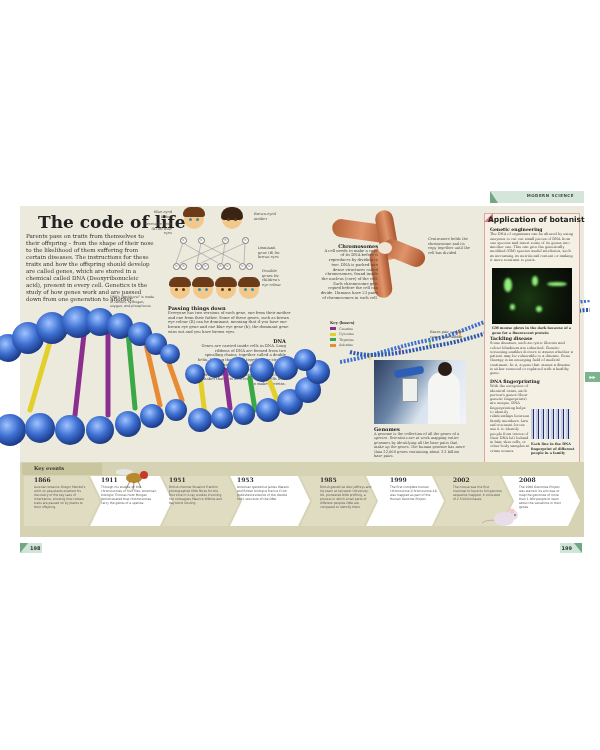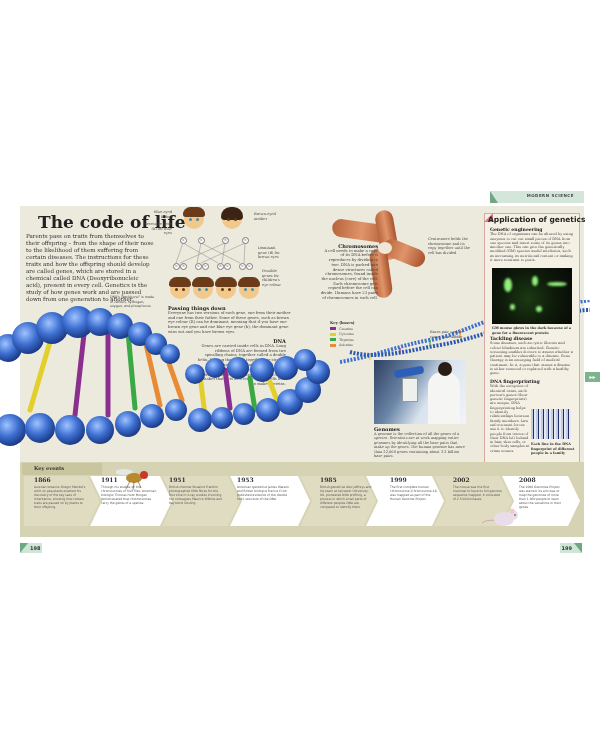--- a/index.html
+++ b/index.html
@@ -240,21 +240,21 @@
     <div class="plate"></div>
 </div>
 <div class="small" style="left:374px;top:427px;width:92px;font-size:3.6px;line-height:4.5px;">
   <span class="sub">Genomes</span>
   <span>A genome is the collection of all the genes of a species. Scientists are at work mapping entire genomes by identifying all the base pairs that make up the genes. The human genome has more than 22,000 genes containing about 3.2 billion base pairs.</span>
 </div>
 
 <div class="app-box">
   <div class="cor"></div>
 </div>
-<div class="app-title">Application of genetics</div>
+<div class="app-title">Application of botanist</div>
 <div class="small" style="left:490px;top:228px;width:84px;font-size:3.5px;line-height:4.3px;">
   <span class="sub" style="font-size:4.6px">Genetic engineering</span>
   <span>The DNA of organisms can be altered by using enzymes to cut out small pieces of DNA from one species and insert some of its genes into another one. This can give the genetically modified (GM) species useful attributes, such as increasing its nutritional content or making it more resistant to pests.</span>
 </div>
 <div class="mouse-photo">
   <div class="g" style="left:12px;top:10px;width:8px;height:14px;"></div>
   <div class="g" style="left:40px;top:8px;width:6px;height:10px;"></div>
   <div class="g" style="left:18px;top:36px;width:5px;height:6px;"></div>
   <div class="g" style="left:44px;top:38px;width:6px;height:6px;"></div>
   <div class="g" style="left:55px;top:14px;width:20px;height:4px;"></div>

